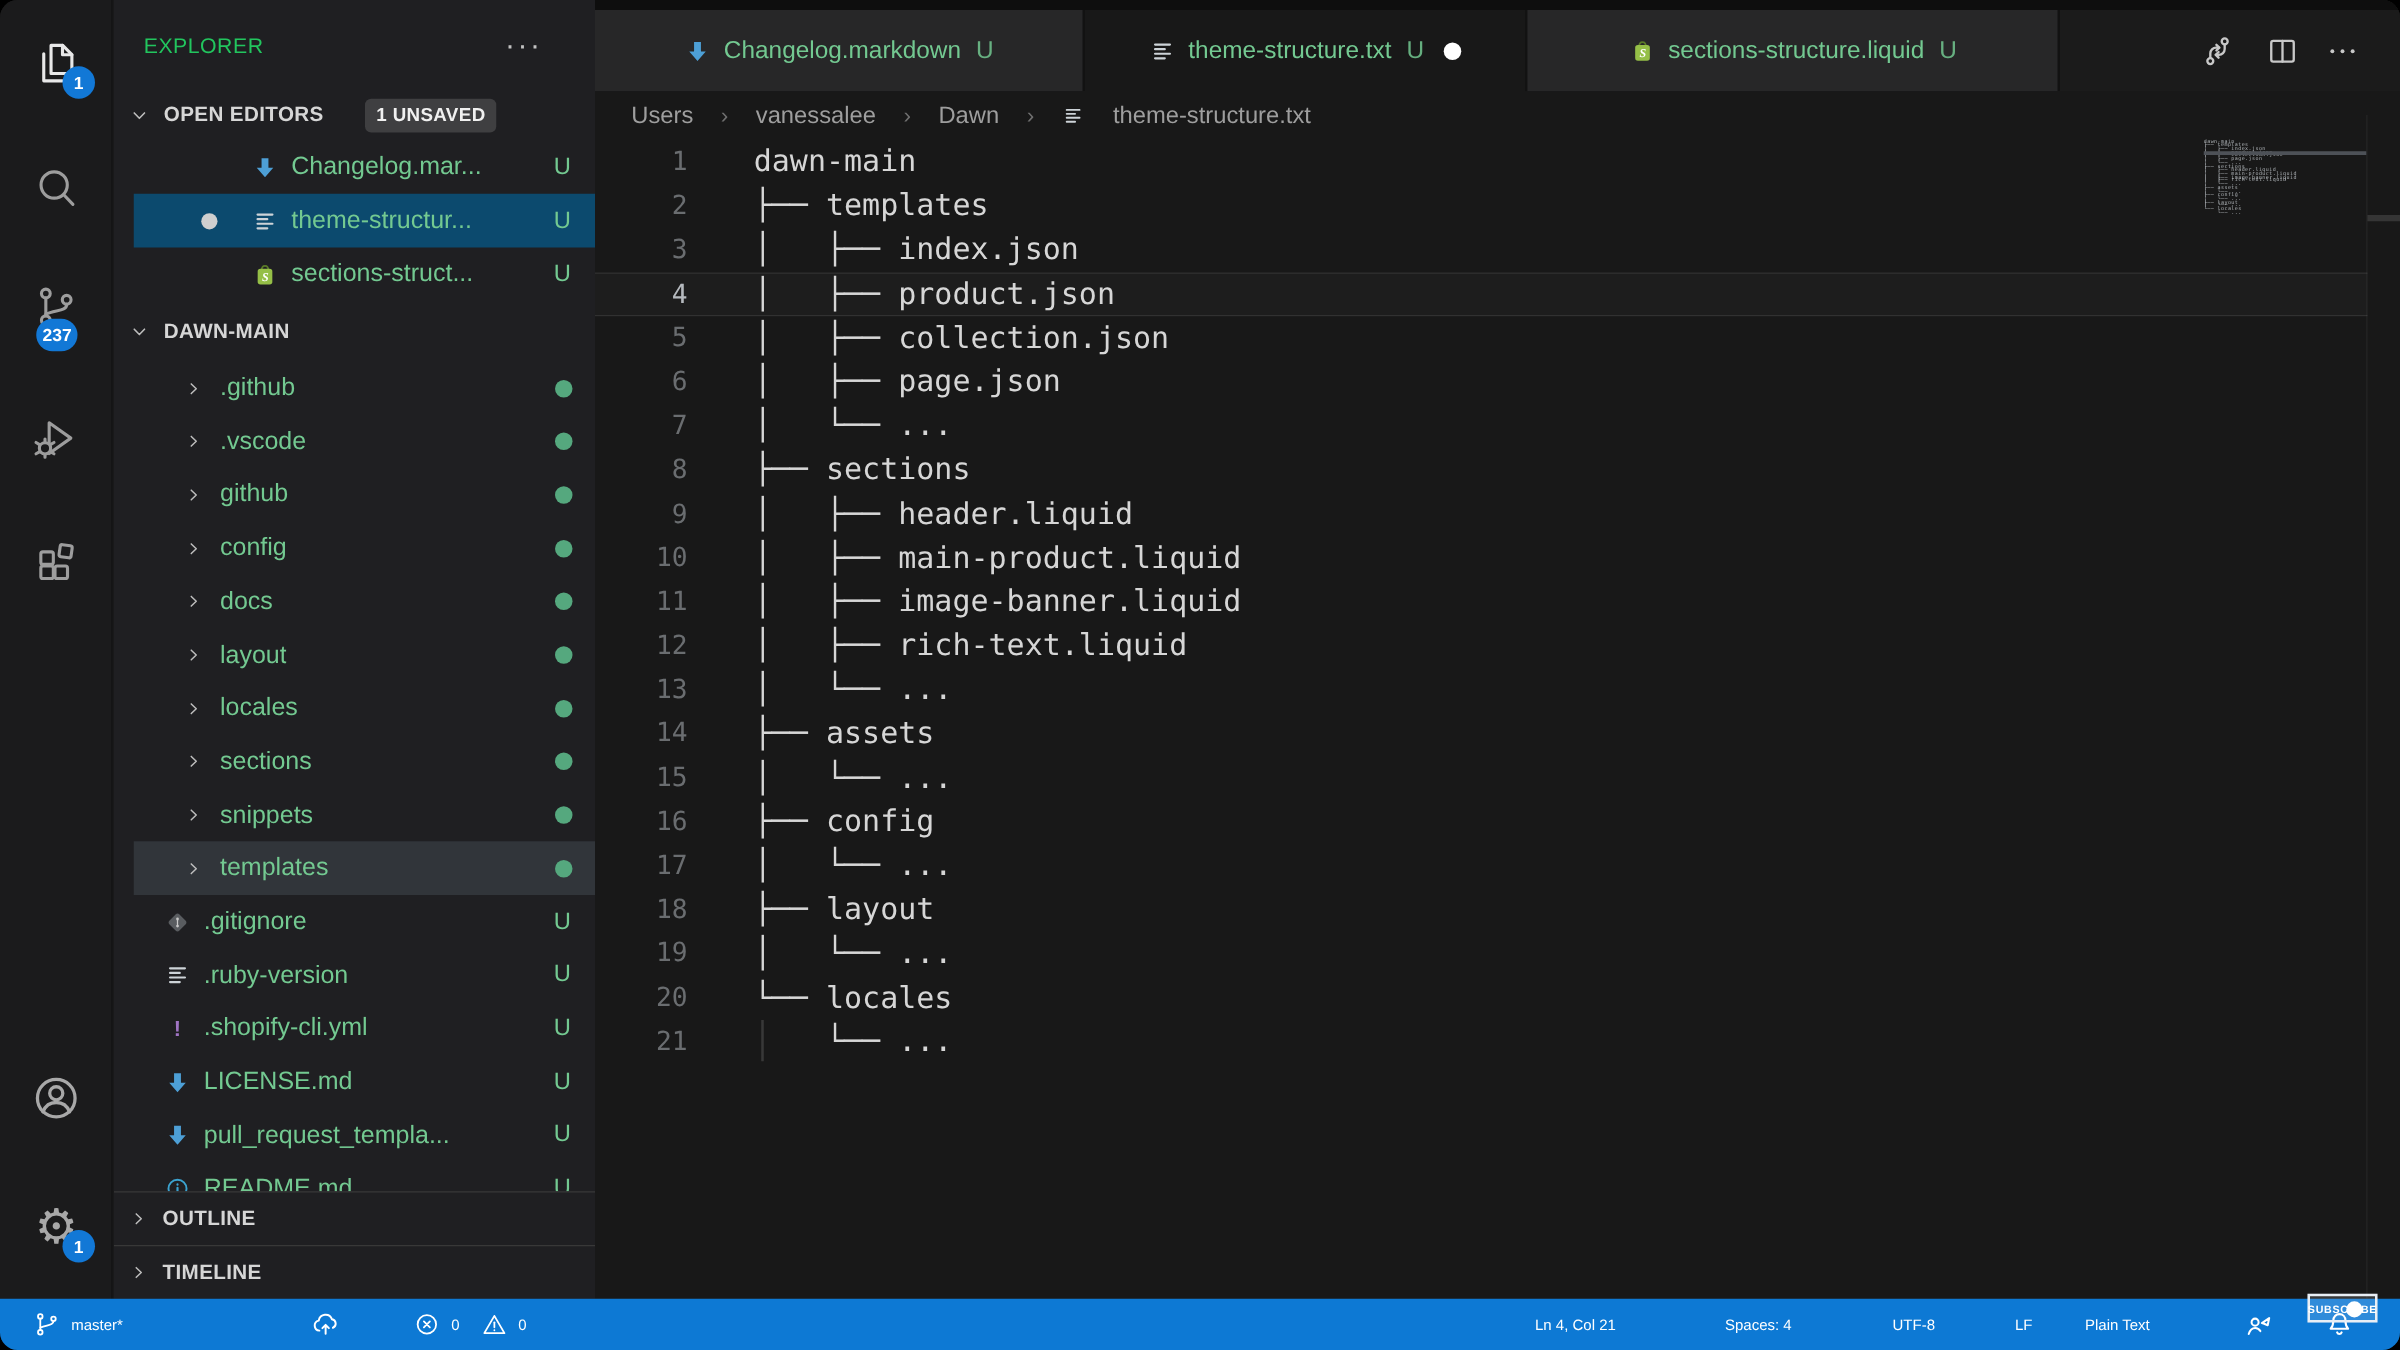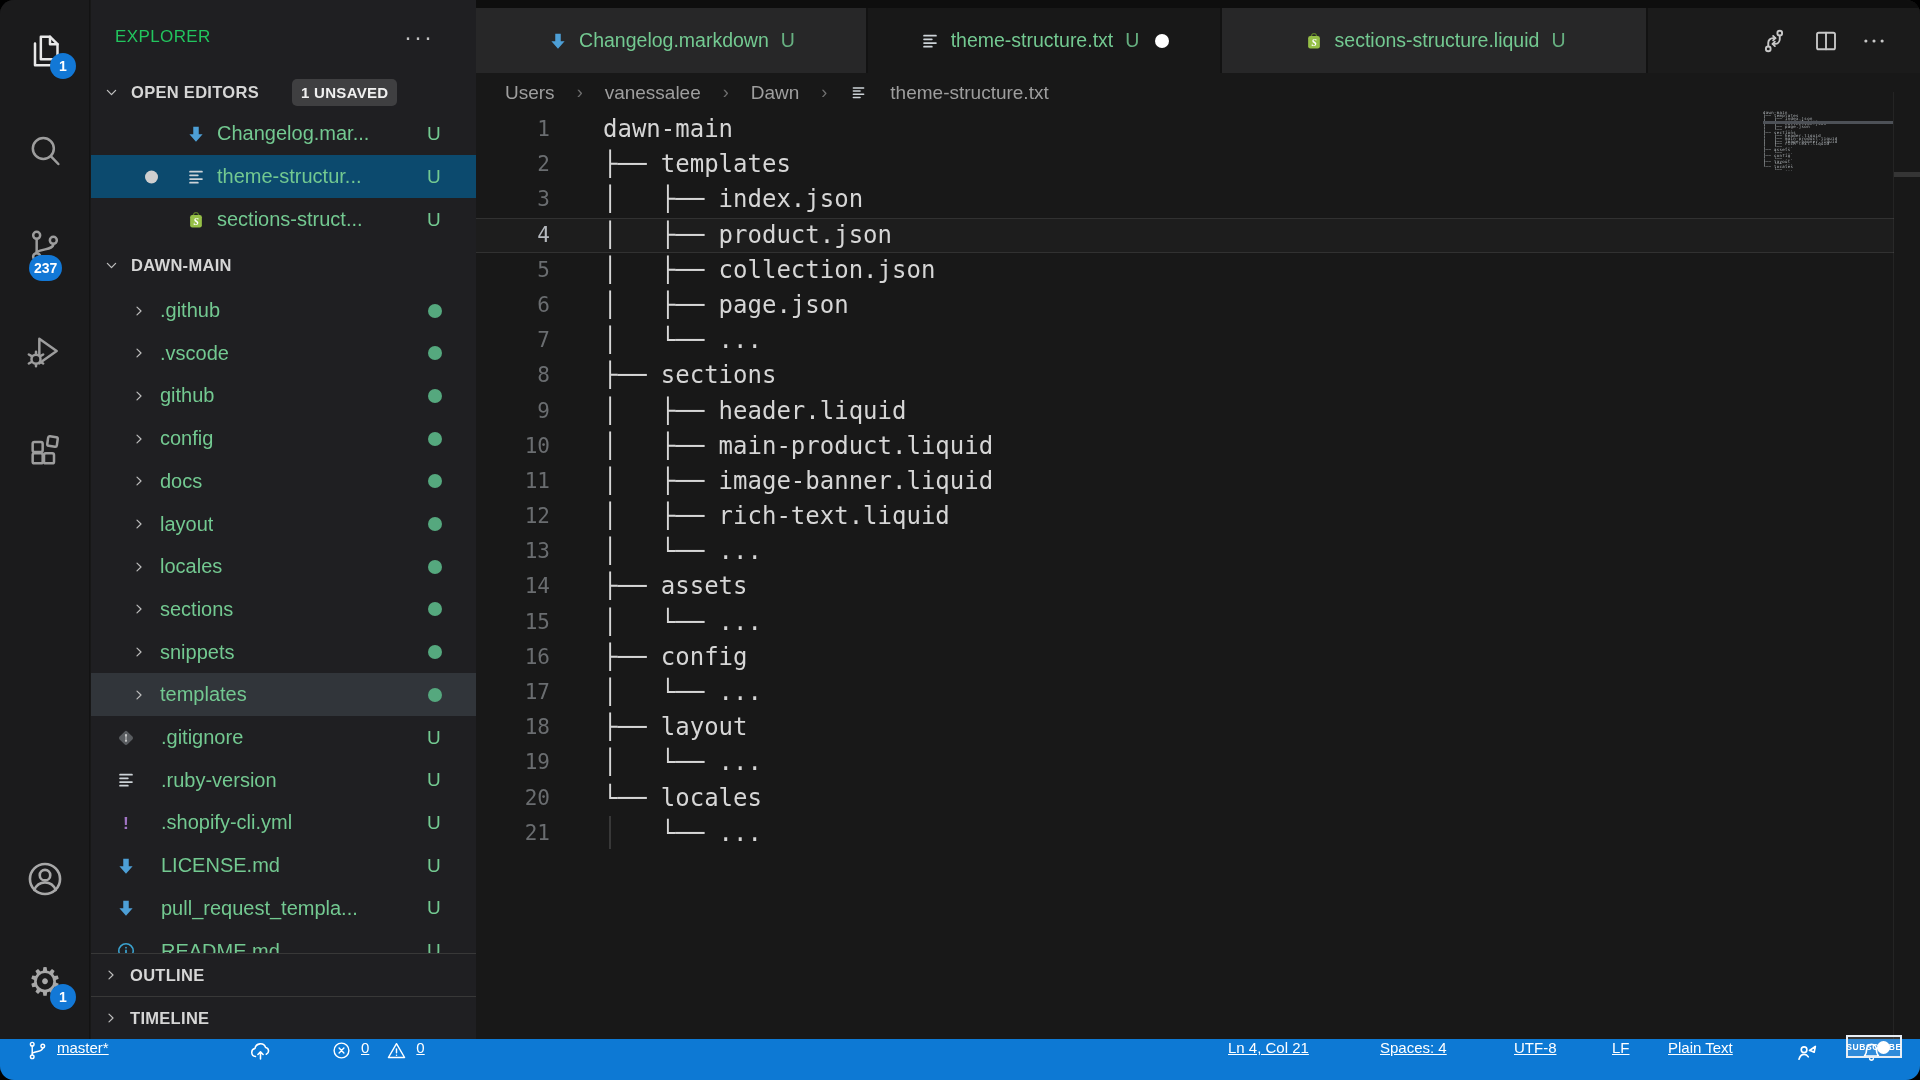--- a/index.html
+++ b/index.html
@@ -27,33 +27,33 @@
                   display:flex; align-items:center; padding-left:24px;
                   color:#22c55e; font-size:17px; letter-spacing:.4px; }
   .sb-more { position:absolute; right:42px; top:20px; height:34px; display:flex;
              align-items:center; color:#c2c2c2; font-size:24px; letter-spacing:2px; }
   .section-hdr { position:absolute; left:0; width:100%; height:42px; display:flex;
                  align-items:center; padding-left:12px; gap:11px; color:#d6d6d6;
                  font-size:16.5px; font-weight:bold; letter-spacing:.3px; }
   .hdr-badge { margin-left:22px; background:#3f3f41; color:#f0f0f0; border-radius:5px;
                font:bold 15px/27px "Liberation Sans",sans-serif; padding:0 9px; height:27px; }
   .chev { width:17px; height:17px; color:#bdbdbd; flex:0 0 auto; }
-  .sb-row { position:absolute; left:0; width:100%; height:43px; display:flex;
+  .sb-row { position:absolute; left:16px; width:100%; height:43px; display:flex;
             align-items:center; color:#73c991; font-size:20px; }
   .sb-row .lbl { white-space:nowrap; overflow:hidden; }
   .sb-row.sel-oe { background:#0c4a6e; }
   .sb-row.sel-folder { background:#31353a; }
   .git-letter { position:absolute; left:336px; color:#73c991; font-size:19px; }
   .green-dot { position:absolute; left:337px; top:50%; transform:translateY(-50%);
                width:14px; height:14px; border-radius:50%; background:#55a87e; }
   .mod-dot { position:absolute; left:54px; top:50%; transform:translateY(-50%);
              width:13px; height:13px; border-radius:50%; background:#cfcfcf; }
   .oe-row { padding-left:94px; gap:10px; }
   .folder-row { padding-left:40px; gap:13px;text-align:center; }
-  .file-row { padding-left:24px; gap:24px; }
+  .file-row { padding-left:24px; gap:10px; }
   .fi { width:22px; height:22px; flex:0 0 auto; }
   .panel-hdr { border-top:1px solid #383838; background:#1f1f22; }
 
   
   #editor { position:absolute; left:476px; top:0; right:0; height:1039px; background:#181818; }
   #topstrip { position:absolute; left:0; top:0; right:0; height:8px; background:#0e0e0e; }
   #tabstrip { position:absolute; left:0; top:8px; right:0; height:65px; background:#1b1b1b; }
   .tab { position:absolute; top:0; height:65px; display:flex; align-items:center;
          justify-content:center; gap:10px; background:#272728; border-right:2px solid #121212;
          font-size:19.5px; color:#73c991; cursor:default; }
@@ -87,22 +87,22 @@
   #mini-cur { position:absolute; left:1287px; top:8.6px; width:130px; height:3px;
               background:#4d5157; }
   #ruler-line { position:absolute; right:26px; top:-20px; bottom:0; width:1px;
                 background:rgba(255,255,255,.055); }
   #ruler-mark { position:absolute; right:0; top:60px; width:26px; height:5px;
                 background:rgba(255,255,255,.13); }
 
   
   #statusbar { position:absolute; left:0; bottom:0; width:1920px; height:41px;
                background:#0d79d4; color:#fff; z-index:5; }
-  .sb-item { position:absolute; top:0; height:41px; display:flex; align-items:flex-start;
-             gap:8px; font-size:15px; white-space:nowrap;text-decoration:underline; }
+  .sb-item { position:absolute; top:0; height:41px; display:flex; align-items:center;
+             gap:8px; font-size:12px; white-space:nowrap; }
   .si { width:23px; height:23px; color:#fff; }
   #subscribe { position:absolute; left:1846px; top:1035px; width:56px; height:23px;
                border:2px solid #e8eef5; background:rgba(255,255,255,.14); z-index:7;
                display:flex; align-items:center; justify-content:center;
                font:bold 8.5px "Liberation Sans",sans-serif; color:#fff; letter-spacing:.6px; }
   #bell-dot { position:absolute; left:1877px; top:1041px; width:13px; height:13px;
               border-radius:50%; background:#fff; z-index:8; }
 </style>
 </head>
 <body>

